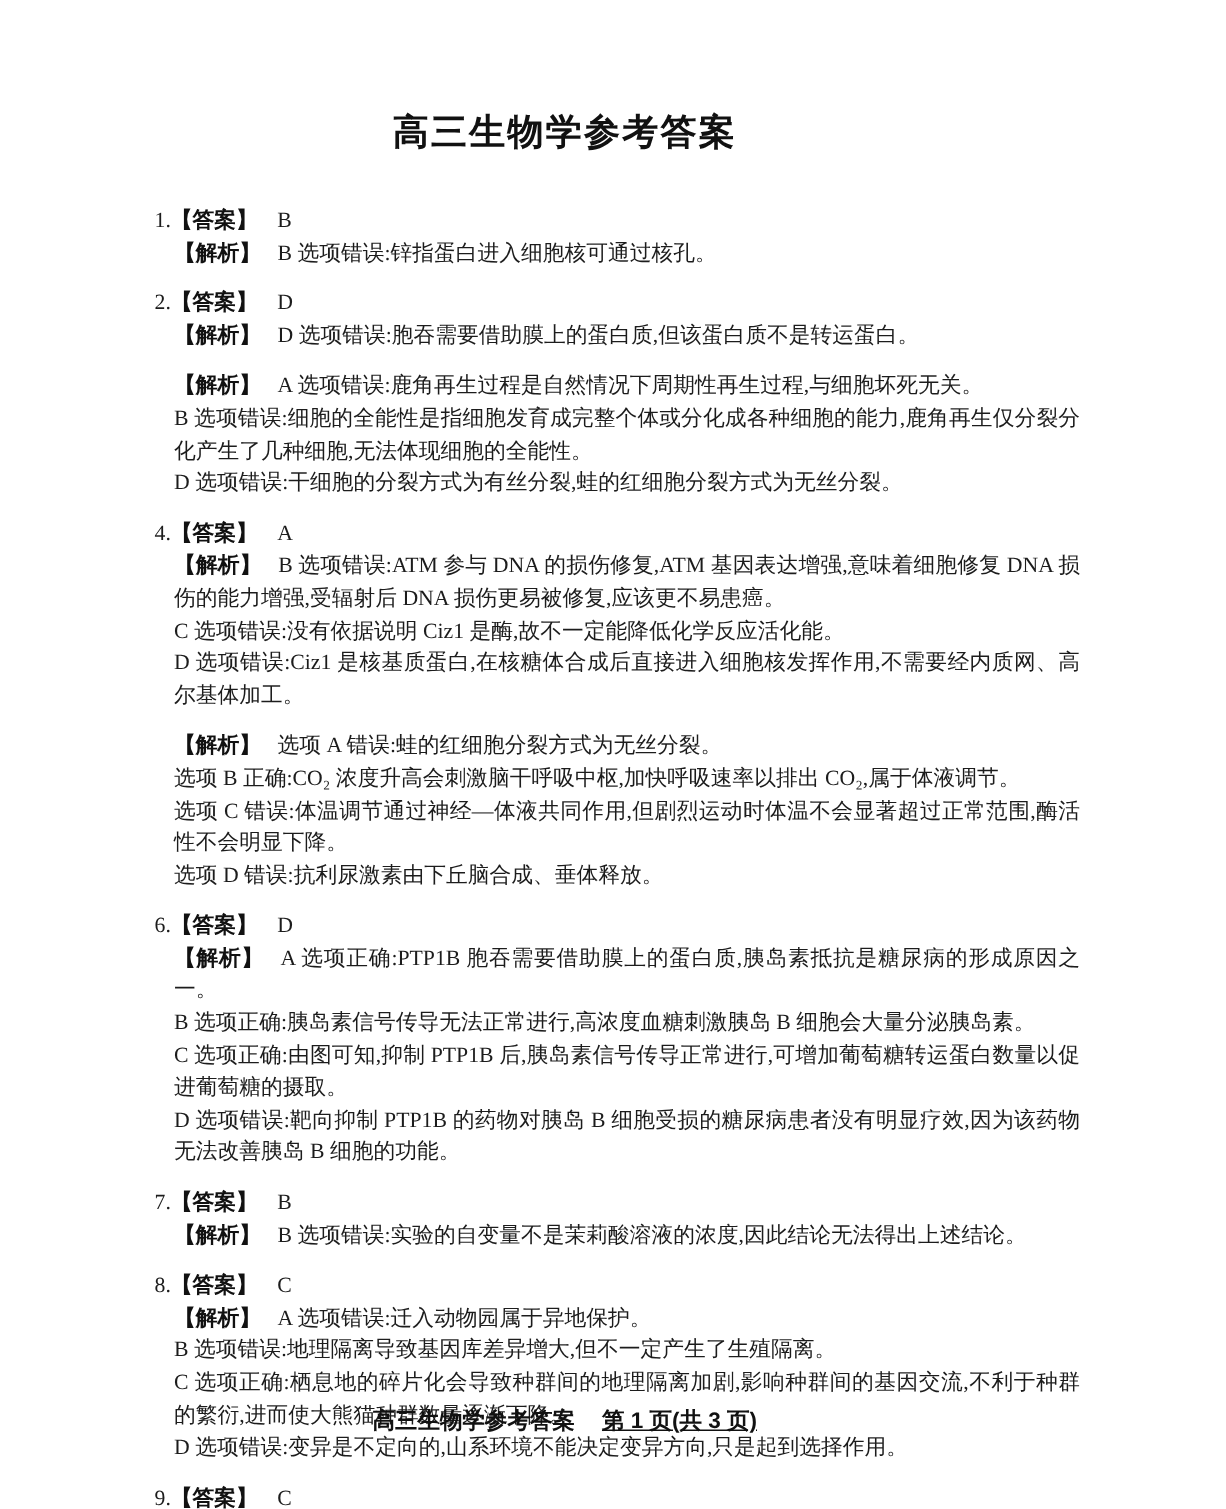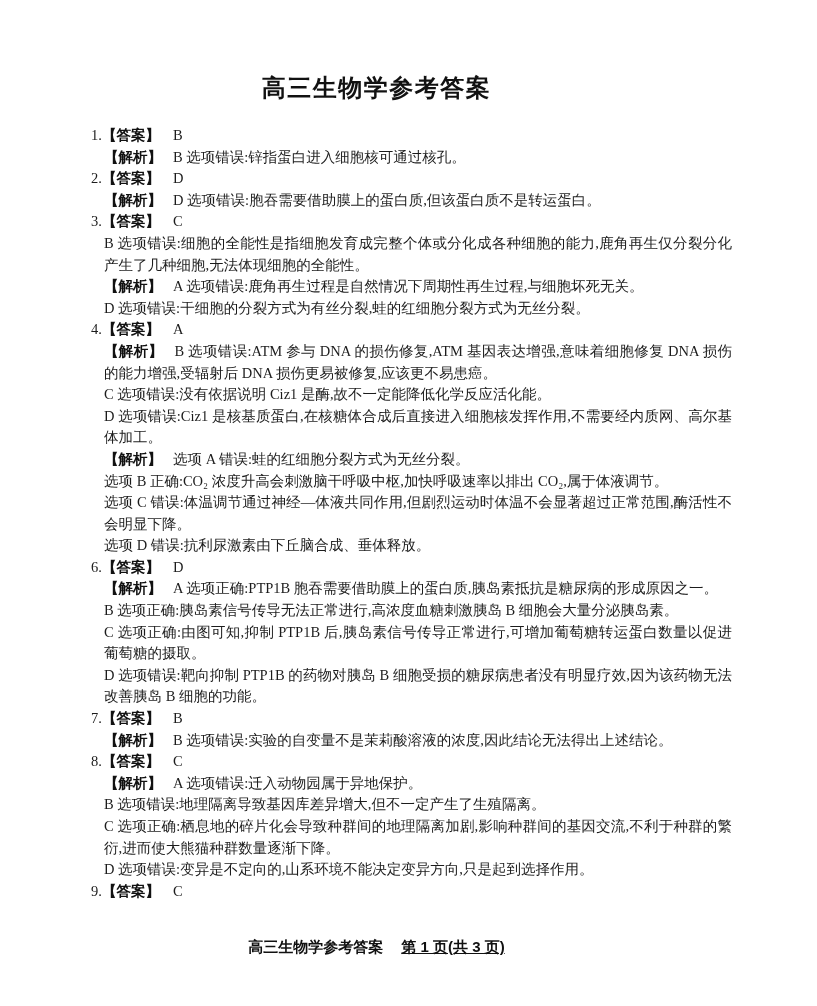--- a/index.html
+++ b/index.html
@@ -30,21 +30,21 @@
     color: #111111;
   }
   .content {
     position: absolute;
     left: 91px;
     top: 125px;
     width: 641px;
     font-size: 14.5px;
     line-height: 21.6px;
   }
-  .question { margin: 0; }
+  .question { margin: 12px; }
   .answer-line { white-space: nowrap; }
   .qnum {
     font-family: "Liberation Serif", "DejaVu Serif", serif;
   }
   .blabel {
     font-family: "Liberation Sans", "DejaVu Sans", sans-serif;
     font-weight: bold;
     color: #111111;
   }
   .aletter { margin-left: 13px; }
@@ -89,26 +89,23 @@
     <section class="question">
       <div class="answer-line">
         <span class="qnum">2.</span><span class="blabel">【答案】</span><span class="aletter">D</span>
       </div>
       <div class="analysis">
         <p class="apara"><span class="blabel">【解析】</span><span>D 选项错误:胞吞需要借助膜上的蛋白质,但该蛋白质不是转运蛋白。</span></p>
       </div>
     </section>
 
     <section class="question">
-      <div class="answer-line">
-        <span class="qnum">3.</span><span class="blabel">【答案】</span><span class="aletter">C</span>
-      </div>
       <div class="analysis">
+        <p class="apara"><span class="blabel">【解析】</span><span>A 选项错误:鹿角再生过程是自然情况下周期性再生过程,与细胞坏死无关。</span></p>
         <p class="apara">B 选项错误:细胞的全能性是指细胞发育成完整个体或分化成各种细胞的能力,鹿角再生仅分裂分化产生了几种细胞,无法体现细胞的全能性。</p>
-        <p class="apara"><span class="blabel">【解析】</span><span>A 选项错误:鹿角再生过程是自然情况下周期性再生过程,与细胞坏死无关。</span></p>
         <p class="apara">D 选项错误:干细胞的分裂方式为有丝分裂,蛙的红细胞分裂方式为无丝分裂。</p>
       </div>
     </section>
 
     <section class="question">
       <div class="answer-line">
         <span class="qnum">4.</span><span class="blabel">【答案】</span><span class="aletter">A</span>
       </div>
       <div class="analysis">
         <p class="apara"><span class="blabel">【解析】</span><span>B 选项错误:ATM 参与 DNA 的损伤修复,ATM 基因表达增强,意味着细胞修复 DNA 损伤的能力增强,受辐射后 DNA 损伤更易被修复,应该更不易患癌。</span></p>

